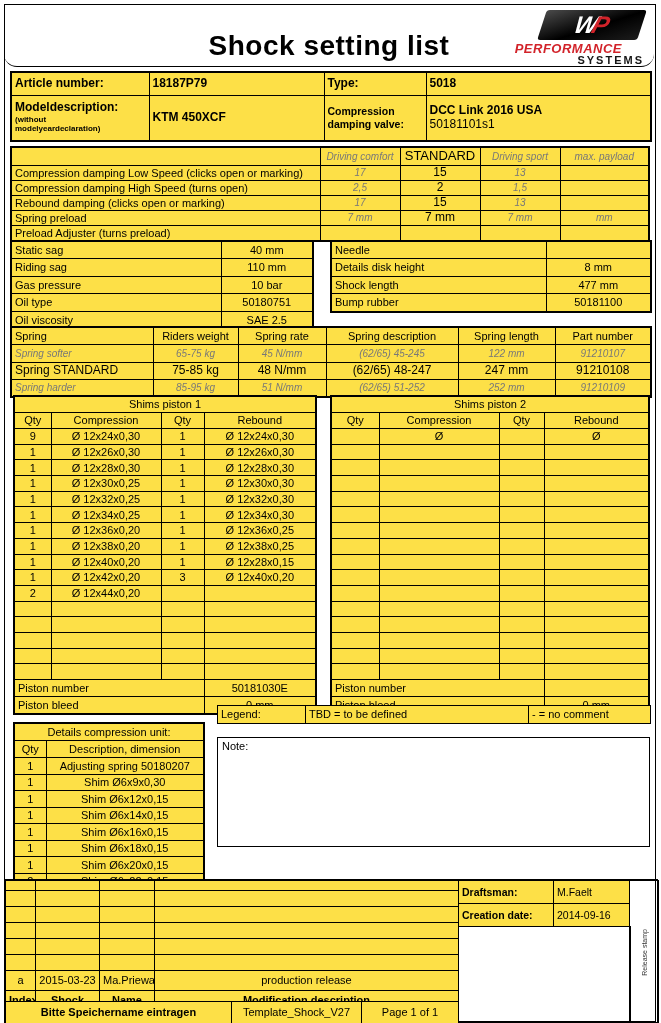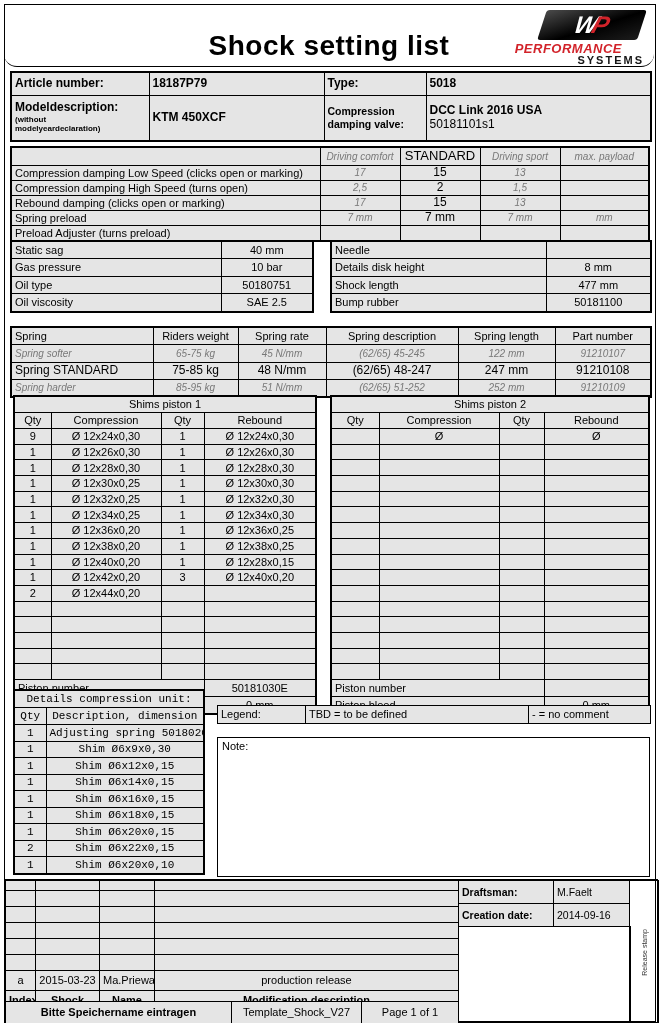--- a/index.html
+++ b/index.html
@@ -15,41 +15,41 @@
         background:linear-gradient(160deg,#4a4a4a,#000 55%,#1c1c1c);
         transform:skewX(-18deg);border-radius:3px;
         display:flex;align-items:center;justify-content:center;}
   .flag .w{color:#fff;font-style:italic;font-weight:bold;font-size:24px;letter-spacing:-2px;}
   .flag .p{color:#d2232a;font-style:italic;font-weight:bold;font-size:24px;margin-left:-3px;}
   .perf{position:absolute;top:33px;right:26px;color:#d2232a;
         font-style:italic;font-weight:bold;font-size:13px;letter-spacing:0.5px;}
   .syst{position:absolute;top:46px;right:4px;color:#161616;
         font-weight:bold;font-size:11px;letter-spacing:2px;}
   
-  table.abs{position:absolute;border-collapse:collapse;table-layout:fixed;background:#e5e5e5;
+  table.abs{position:absolute;border-collapse:collapse;table-layout:fixed;background:#fde047;
             border:2px solid #000;}
   td{border:1px solid #000;font-size:11px;padding:0 3px;white-space:nowrap;
      overflow:hidden;line-height:1.12;vertical-align:middle;}
   .ctr{text-align:center;}
   .bold{font-weight:bold;}
   .muted{color:#787878;font-style:italic;font-size:10px;margin-top:12px;}
   .fs8{font-size:8px;line-height:1.2;}
   .fs10{font-size:10.5px;line-height:1.2;}
   .fs12{font-size:12px;}
   .fs13{font-size:13px;}
   .rh14 td{height:14px;}
   .rh147 td{height:14.7px;}
   .rh15 td{height:15px;}
   .rh155 td{height:15.5px;}
   .rh16 td{height:16px;}
   .rh163 td{height:16.3px;}
   .rh164 td{height:16.4px;}
   .rh17 td{height:17px;}
   
-  .notebox{position:absolute;left:217px;top:737px;width:433px;height:140px;
+  .notebox{position:absolute;left:217px;top:737px;width:433px;height:110px;
            border:1px solid #000;font-size:11px;padding:2px 4px;box-sizing:border-box;}
   .footer{position:absolute;left:4px;top:879px;width:652px;height:142px;border:1px solid #000;}
   .footer table.abs{border:1px solid #000;}
   .rh9 td{height:9px;}
   .rh18 td{height:18px;text-align:center;}
   .rh19 td{height:19px;}
   .rh21 td{height:21px;}
   .stamp-area{position:absolute;left:453px;top:46px;width:171px;height:96px;border:1px solid #000;}
   .release-col{position:absolute;left:624px;top:0;width:28px;height:142px;border:1px solid #000;
                display:flex;align-items:center;justify-content:center;}
@@ -172,20 +172,24 @@
         <col style="width:210px">
         <col style="width:92px">
       </colgroup>
     <tbody>
 
         <tr class="rh164">
           <td>Static sag</td>
           <td class="ctr">40 mm</td>
         </tr>
 
+        <tr class="rh164">
+          <td>Riding sag</td>
+          <td class="ctr">110 mm</td>
+        </tr>
 
         <tr class="rh164">
           <td>Gas pressure</td>
           <td class="ctr">10 bar</td>
         </tr>
 
         <tr class="rh164">
           <td>Oil type</td>
           <td class="ctr">50180751</td>
         </tr>
@@ -552,21 +556,21 @@
         <td colspan="3">Piston number</td>
         <td class="ctr"></td>
       </tr>
       <tr class="rh16">
         <td colspan="3">Piston bleed</td>
         <td class="ctr">0 mm</td>
       </tr>
     </tbody>
   </table>
 
-  <table class="abs" style="left:13px;top:689px;width:190px;font-family:Liberation Mono, monospace;">
+  <table class="abs" style="left:13px;top:722px;width:190px;">
     <colgroup>
         <col style="width:32px">
         <col style="width:158px">
       </colgroup>
     <thead>
       <tr class="rh16">
         <td class="ctr" colspan="2">Details compression unit:</td>
       </tr>
       <tr class="rh16">
         <td class="ctr">Qty</td>

